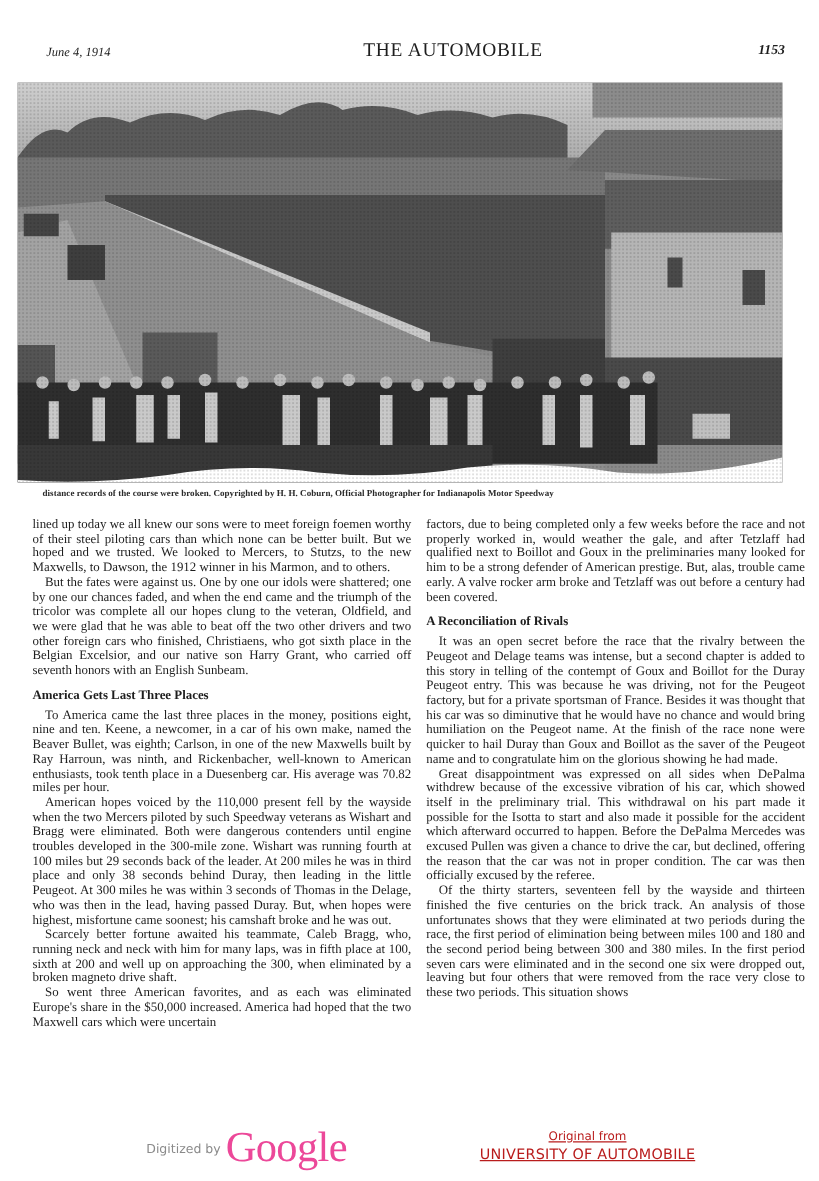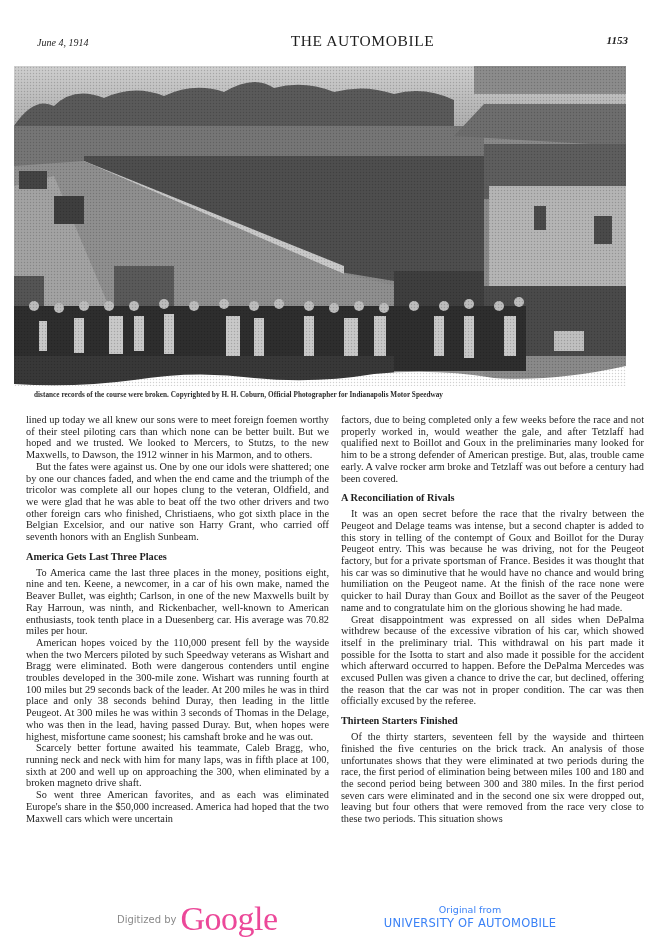--- a/index.html
+++ b/index.html
@@ -17,21 +17,21 @@
   .col { position: absolute; top: 414px; width: 303px; font-family: "Liberation Serif", serif; font-size: 10.3px; line-height: 11.7px; text-align: justify; }
   .col-left { left: 26px; }
   .col-right { left: 341px; }
   .col p { margin: 0; text-indent: 10px; }
   .col p.cont { text-indent: 0; }
   .col h3 { margin: 8px 0 4px 0; font-size: 10.3px; font-weight: bold; text-align: left; line-height: 12px; }
 
   .footer-left { position: absolute; left: 117px; top: 900px; display: flex; align-items: center; }
   .digitized { font-family: "DejaVu Sans", sans-serif; font-size: 10px; color: #8a8a8a; margin-right: 4px; }
   .google { font-family: "Liberation Serif", serif; font-size: 34px; color: #ec4899; letter-spacing: -0.5px; }
-  .footer-right { position: absolute; left: 380px; top: 904px; text-align: center; width: 180px; font-family: "DejaVu Sans", sans-serif; color: #3b82f6; }
+  .footer-right { position: absolute; left: 380px; top: 904px; text-align: center; width: 180px; font-family: "DejaVu Sans", sans-serif; color: #b91c1c; text-decoration: underline; }
   .orig-from { font-size: 9.5px; line-height: 12px; }
   .univ { font-size: 11.5px; line-height: 14px; letter-spacing: 0.2px; }
 </style>
 </head>
 <body>
 
 <div class="header">
   <span class="hdr-date">June 4, 1914</span>
   <span class="hdr-title">THE AUTOMOBILE</span>
   <span class="hdr-page">1153</span>
@@ -138,21 +138,20 @@
   <p>American hopes voiced by the 110,000 present fell by the wayside when the two Mercers piloted by such Speedway veterans as Wishart and Bragg were eliminated. Both were dangerous contenders until engine troubles developed in the 300-mile zone. Wishart was running fourth at 100 miles but 29 seconds back of the leader. At 200 miles he was in third place and only 38 seconds behind Duray, then leading in the little Peugeot. At 300 miles he was within 3 seconds of Thomas in the Delage, who was then in the lead, having passed Duray. But, when hopes were highest, misfortune came soonest; his camshaft broke and he was out.</p>
   <p>Scarcely better fortune awaited his teammate, Caleb Bragg, who, running neck and neck with him for many laps, was in fifth place at 100, sixth at 200 and well up on approaching the 300, when eliminated by a broken magneto drive shaft.</p>
   <p>So went three American favorites, and as each was eliminated Europe's share in the $50,000 increased. America had hoped that the two Maxwell cars which were uncertain</p>
 </div>
 
 <div class="col col-right">
   <p class="cont">factors, due to being completed only a few weeks before the race and not properly worked in, would weather the gale, and after Tetzlaff had qualified next to Boillot and Goux in the preliminaries many looked for him to be a strong defender of American prestige. But, alas, trouble came early. A valve rocker arm broke and Tetzlaff was out before a century had been covered.</p>
   <h3>A Reconciliation of Rivals</h3>
   <p>It was an open secret before the race that the rivalry between the Peugeot and Delage teams was intense, but a second chapter is added to this story in telling of the contempt of Goux and Boillot for the Duray Peugeot entry. This was because he was driving, not for the Peugeot factory, but for a private sportsman of France. Besides it was thought that his car was so diminutive that he would have no chance and would bring humiliation on the Peugeot name. At the finish of the race none were quicker to hail Duray than Goux and Boillot as the saver of the Peugeot name and to congratulate him on the glorious showing he had made.</p>
   <p>Great disappointment was expressed on all sides when DePalma withdrew because of the excessive vibration of his car, which showed itself in the preliminary trial. This withdrawal on his part made it possible for the Isotta to start and also made it possible for the accident which afterward occurred to happen. Before the DePalma Mercedes was excused Pullen was given a chance to drive the car, but declined, offering the reason that the car was not in proper condition. The car was then officially excused by the referee.</p>
-  <h3>Thirteen Starters Finished</h3>
   <p>Of the thirty starters, seventeen fell by the wayside and thirteen finished the five centuries on the brick track. An analysis of those unfortunates shows that they were eliminated at two periods during the race, the first period of elimination being between miles 100 and 180 and the second period being between 300 and 380 miles. In the first period seven cars were eliminated and in the second one six were dropped out, leaving but four others that were removed from the race very close to these two periods. This situation shows</p>
 </div>
 
 <div class="footer-left">
   <span class="digitized">Digitized by</span>
   <span class="google">Google</span>
 </div>
 <div class="footer-right">
   <div class="orig-from">Original from</div>
   <div class="univ">UNIVERSITY OF AUTOMOBILE</div>

